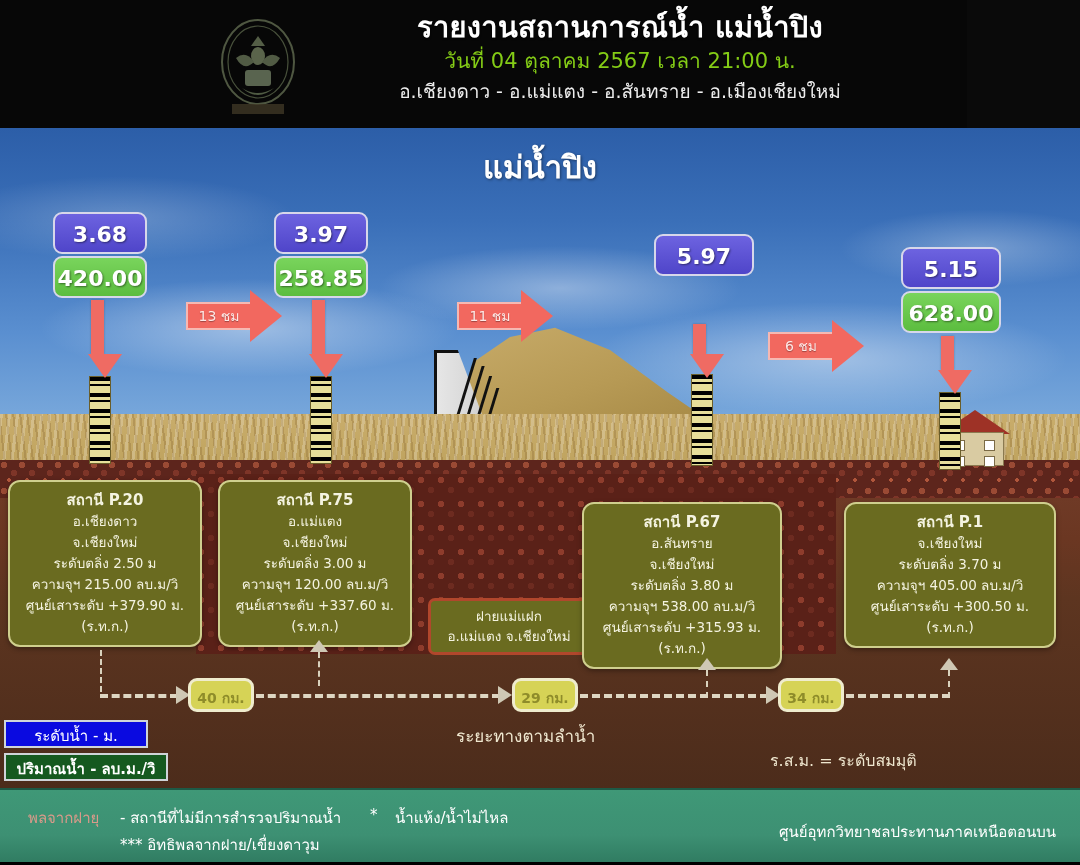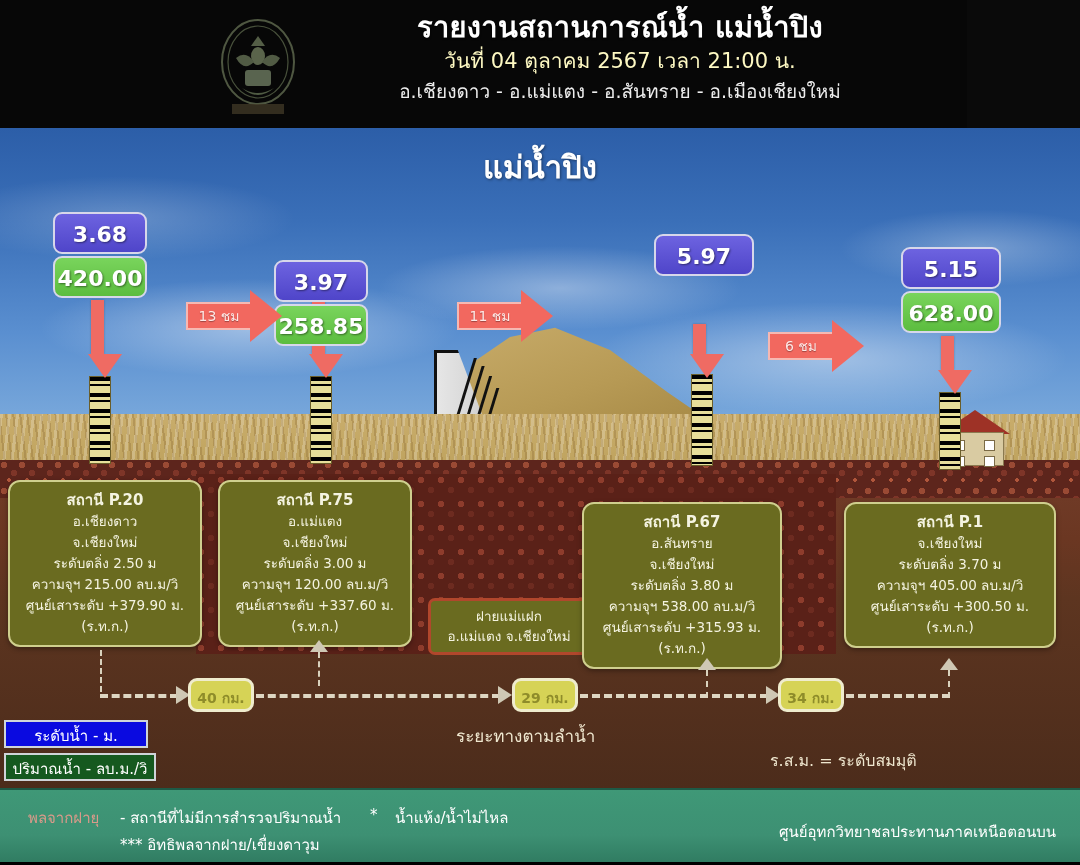--- a/index.html
+++ b/index.html
@@ -19,21 +19,21 @@
   }
   .header-seal {
     position: absolute; left: 214px; top: 18px; width: 88px; height: 100px;
     opacity: .55;
   }
   .header-text { position: absolute; left: 300px; top: 8px; width: 640px; text-align: center; }
   .h-title {
     color: #fff; font-size: 29px; font-weight: bold; letter-spacing: .3px;
     line-height: 38px; text-shadow: 0 1px 2px #000;
   }
-  .h-date { color: #fef9c3; font-size: 21px; line-height: 31px; }
+  .h-date { color: #84cc16; font-size: 21px; line-height: 31px; }
   .h-sub  { color: #ededed; font-size: 19px; line-height: 29px; }
 
   
   .scene {
     position: absolute; left: 0; top: 128px; width: 1080px; height: 660px;
     overflow: hidden;
   }
   .sky {
     position: absolute; left: 0; top: 0; width: 1080px; height: 330px;
     background:
@@ -306,21 +306,21 @@
     </div>
     <div class="down-arrow" style="left:938px; top:208px;">
       <div class="shaft" style="height:34px;"></div>
       <div class="head"></div>
     </div>
 
     <div class="sign" style="left:53px; top:84px;">
       <div class="sign-level">3.68</div>
       <div class="sign-flow">420.00</div>
     </div>
-    <div class="sign" style="left:274px; top:84px;margin-top:48px;">
+    <div class="sign" style="left:274px; top:84px;">
       <div class="sign-level">3.97</div>
       <div class="sign-flow">258.85</div>
     </div>
     <div class="sign sign-wide" style="left:654px; top:106px;">
       <div class="sign-level">5.97</div>
     </div>
     <div class="sign sign-wide" style="left:901px; top:119px;">
       <div class="sign-level">5.15</div>
       <div class="sign-flow">628.00</div>
     </div>
@@ -402,21 +402,21 @@
     <div class="dashline" style="left:580px; top:566px; width:188px;"></div>
 
     <div class="dash-arrow" style="left:766px; top:558px;"></div>
     <div class="dist-badge" style="left:778px; top:550px; width:66px;">34 กม.</div>
     <div class="dashline" style="left:846px; top:566px; width:104px;"></div>
 
     <div class="dist-caption" style="left:456px; top:594px;">ระยะทางตามลำน้ำ</div>
     <div class="rsm-note" style="left:770px; top:620px;">ร.ส.ม. = ระดับสมมุติ</div>
 
     <div class="legend-badge lg-level" style="left:4px; top:592px; width:144px;">ระดับน้ำ - ม. (ร.ส.ม.)</div>
-    <div class="legend-badge lg-flow" style="left:4px; top:625px; width:152px;">ปริมาณน้ำ - ลบ.ม./วิ</div>
+    <div class="legend-badge lg-flow" style="left:4px; top:625px; width:164px;font-weight:bold;">ปริมาณน้ำ - ลบ.ม./วิ</div>
 
   </div>
 
   <div class="footer">
     <div class="ft-note-label">พลจากฝายุ</div>
     <div class="ft-l1">-  สถานีที่ไม่มีการสำรวจปริมาณน้ำ</div>
     <div class="ft-star">*</div>
     <div class="ft-dry">น้ำแห้ง/น้ำไม่ไหล</div>
     <div class="ft-l2">*** อิทธิพลจากฝาย/เขื่ยงดาวุม</div>
     <div class="ft-org">ศูนย์อุทกวิทยาชลประทานภาคเหนือตอนบน</div>

